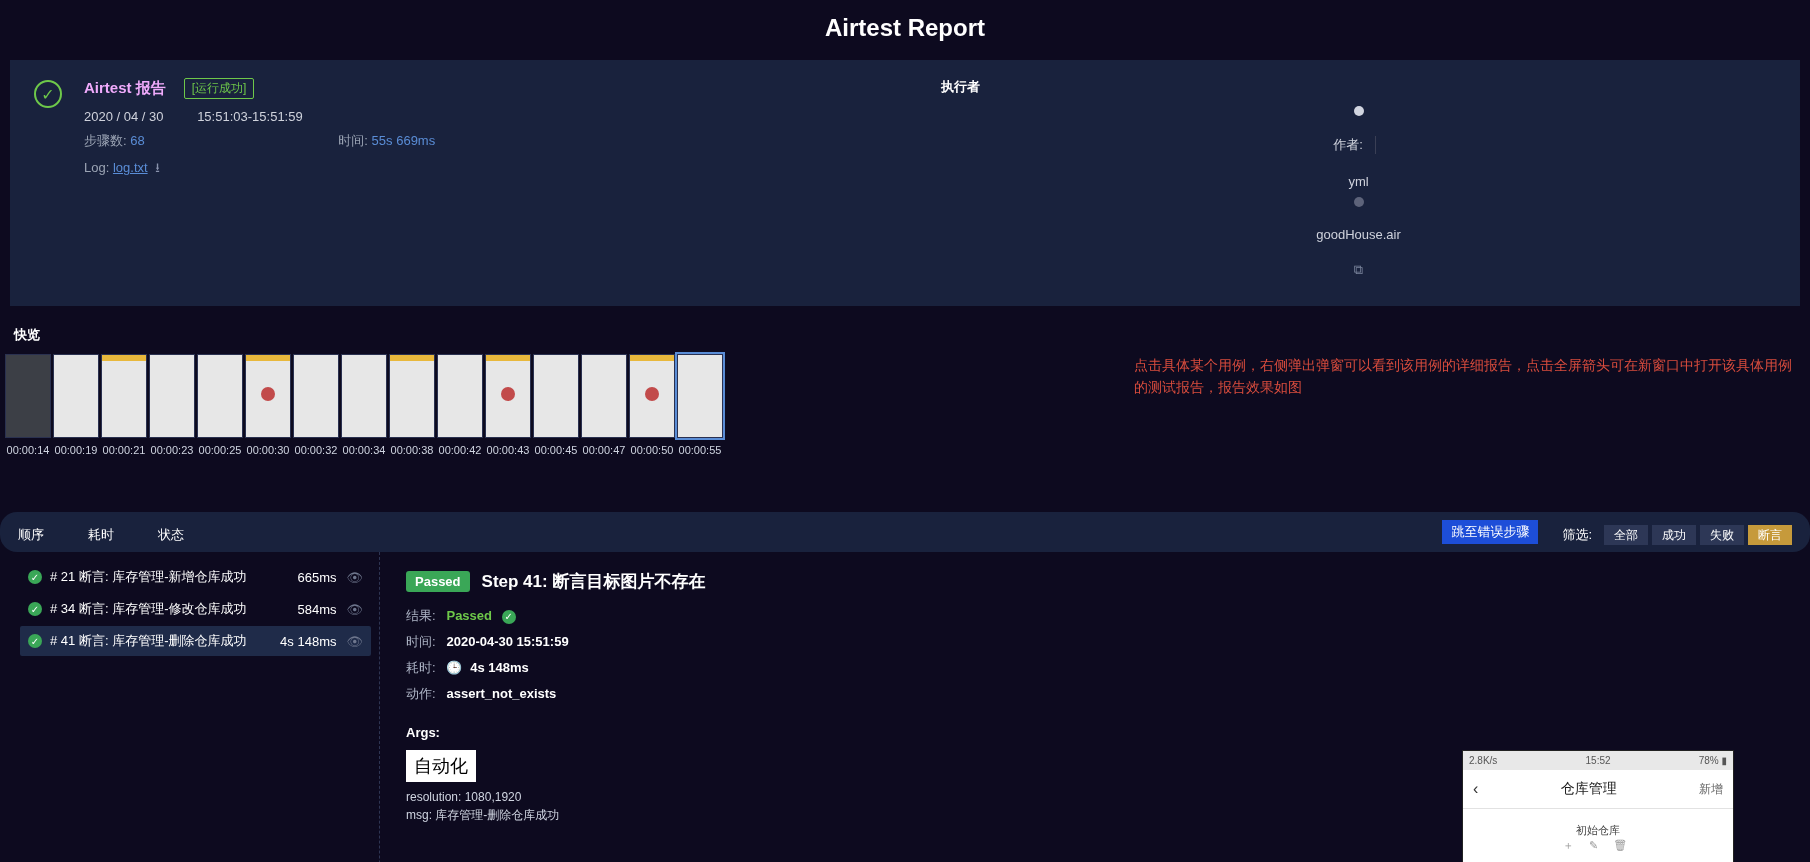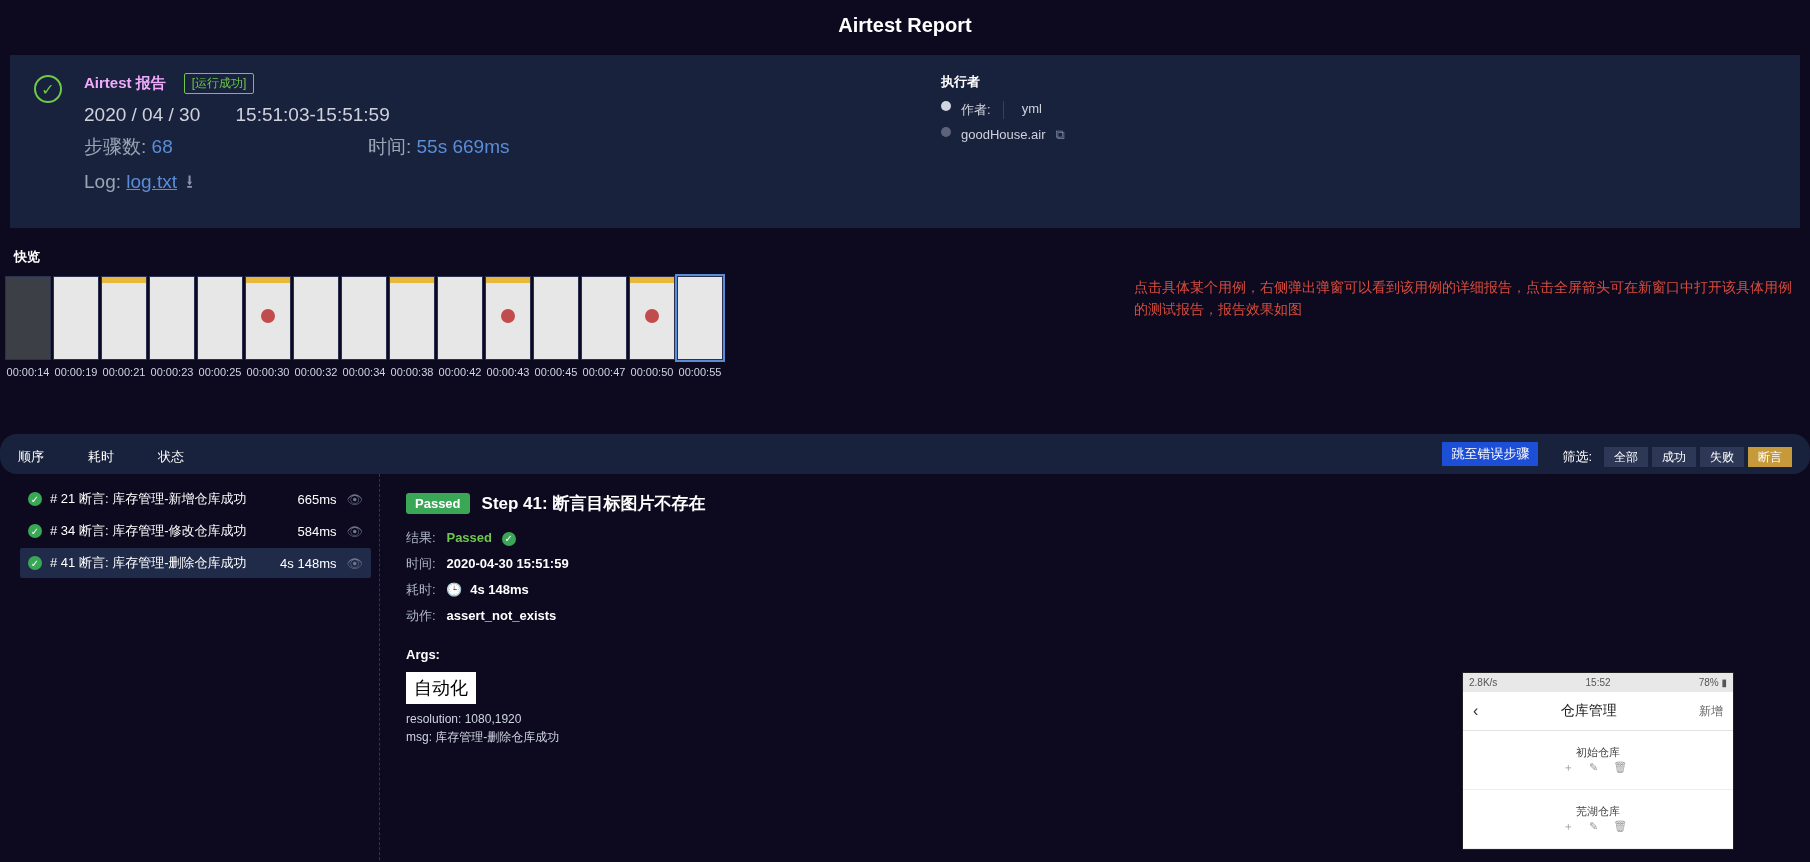--- a/index.html
+++ b/index.html
@@ -6,57 +6,57 @@
   body {
     background: #0d0a1f;
     color: #cfd2dc;
     font-family: "Microsoft YaHei", "PingFang SC", Arial, sans-serif;
     font-size: 13px;
     width: 1810px;
   }
   .page-title {
     text-align: center;
     color: #fff;
-    font-size: 20px;
+    font-size: 24px;
     font-weight: 700;
     padding: 14px 0 18px;
   }
   .header-card {
     background: #19223d;
     margin: 0 10px 14px;
     padding: 18px 24px 20px;
     display: flex;
     gap: 22px;
   }
   .success-icon {
     width: 28px; height: 28px;
     border: 2px solid #6ec84a;
     border-radius: 50%;
     display: flex; align-items: center; justify-content: center;
     color: #6ec84a;
     font-size: 16px;
     margin-top: 2px;
   }
   .header-left { flex: 1; }
-  .header-row { margin-bottom: 8px; font-size: 19px; }
+  .header-row { margin-bottom: 8px; font-size: 13px; }
   .header-title-row { display: flex; align-items: center; gap: 18px; margin-bottom: 10px; }
   .header-title { color: #f0abfc; font-size: 15px; font-weight: 700; }
   .run-status {
     color: #6ec84a;
     border: 1px solid #6ec84a;
     padding: 1px 7px;
     border-radius: 2px;
     font-size: 12px;
   }
   .muted { color: #9ba4b4; }
   .link-blue { color: #5a8dd6; text-decoration: underline; cursor: pointer; }
   .header-info { display: inline-block; margin-right: 30px; }
   .header-right { flex: 1; }
   .executor-title { color: #fff; font-weight: 600; margin-bottom: 10px; }
-  .executor-row { display: flex; gap: 10px; margin-bottom: 8px; }
+  .executor-row { display: flex; align-items: center; gap: 20px; margin-bottom: 8px; flex-direction: column; }
   .dot { width: 10px; height: 10px; border-radius: 50%; background: #5d637a; display: inline-block; }
   .dot.white { background: #d1d5e0; }
   .label-sep { border-right: 1px solid #3a3f55; padding-right: 12px; margin-right: 8px; }
   .copy-icon { color: #7a849c; font-size: 13px; cursor: pointer; }
 
   .section-label {
     color: #fff; font-weight: 600; padding: 6px 14px 10px;
   }
   .red-annotation {
     color: #d94c3d;

